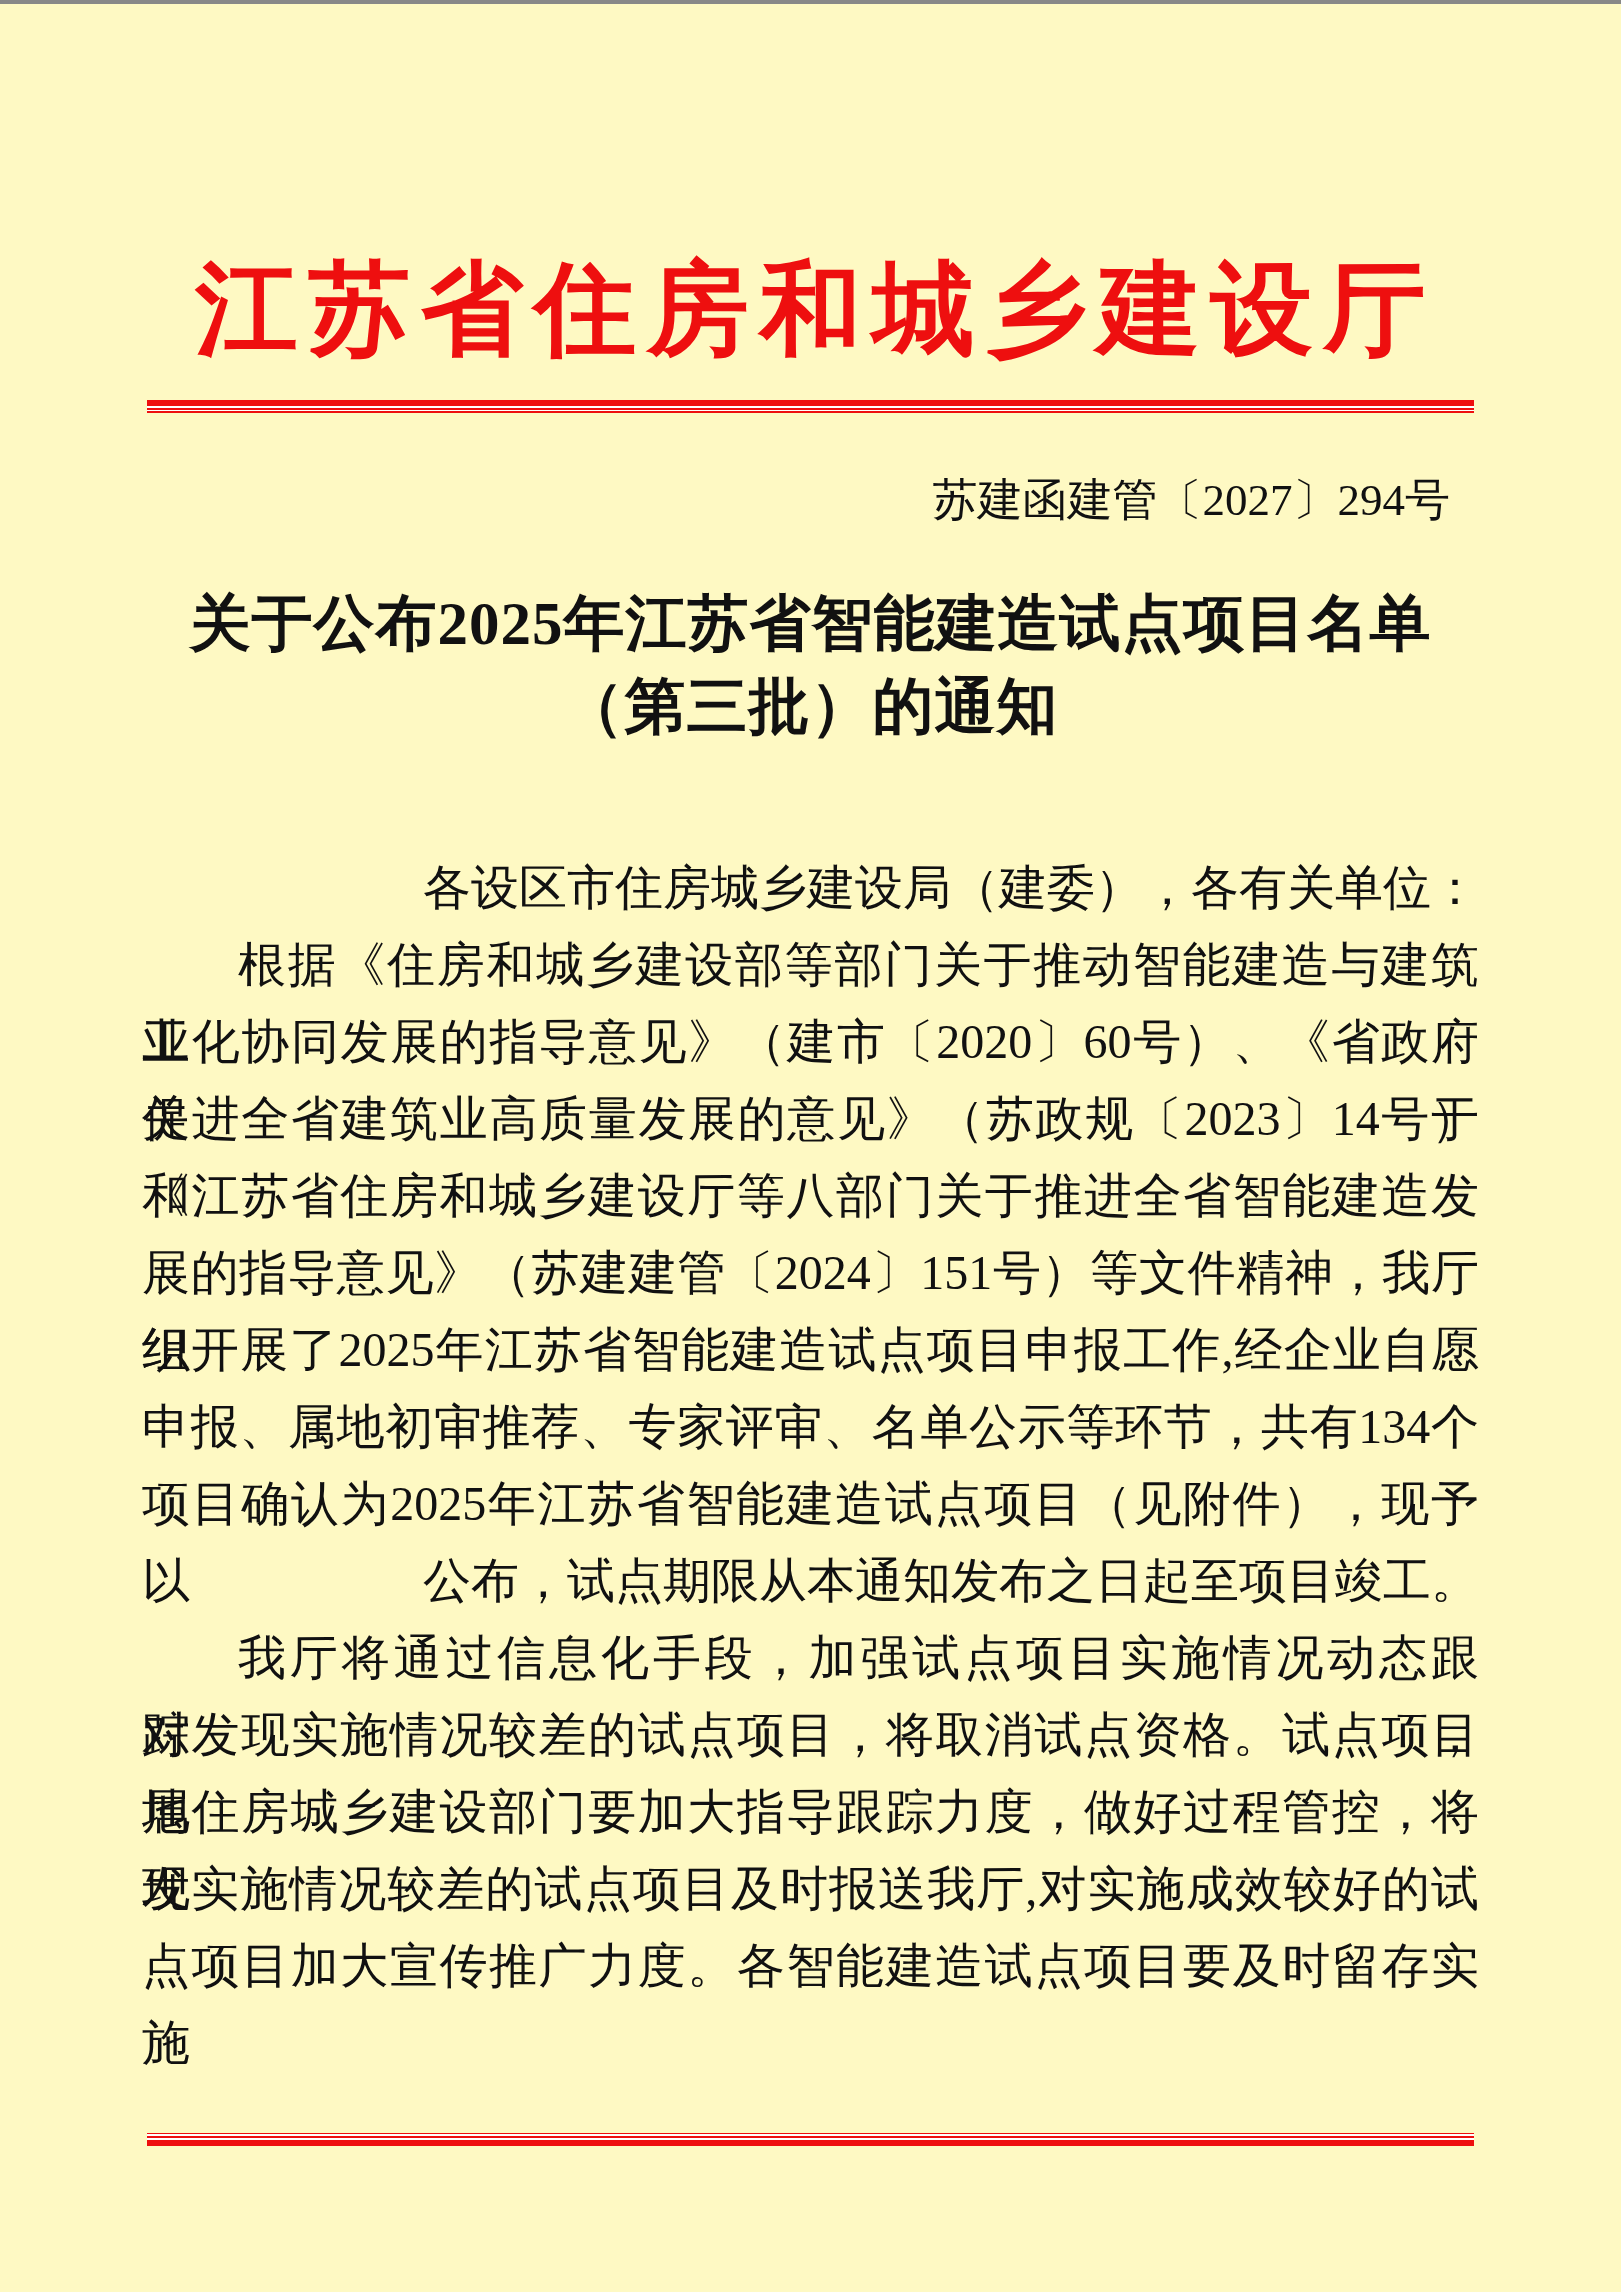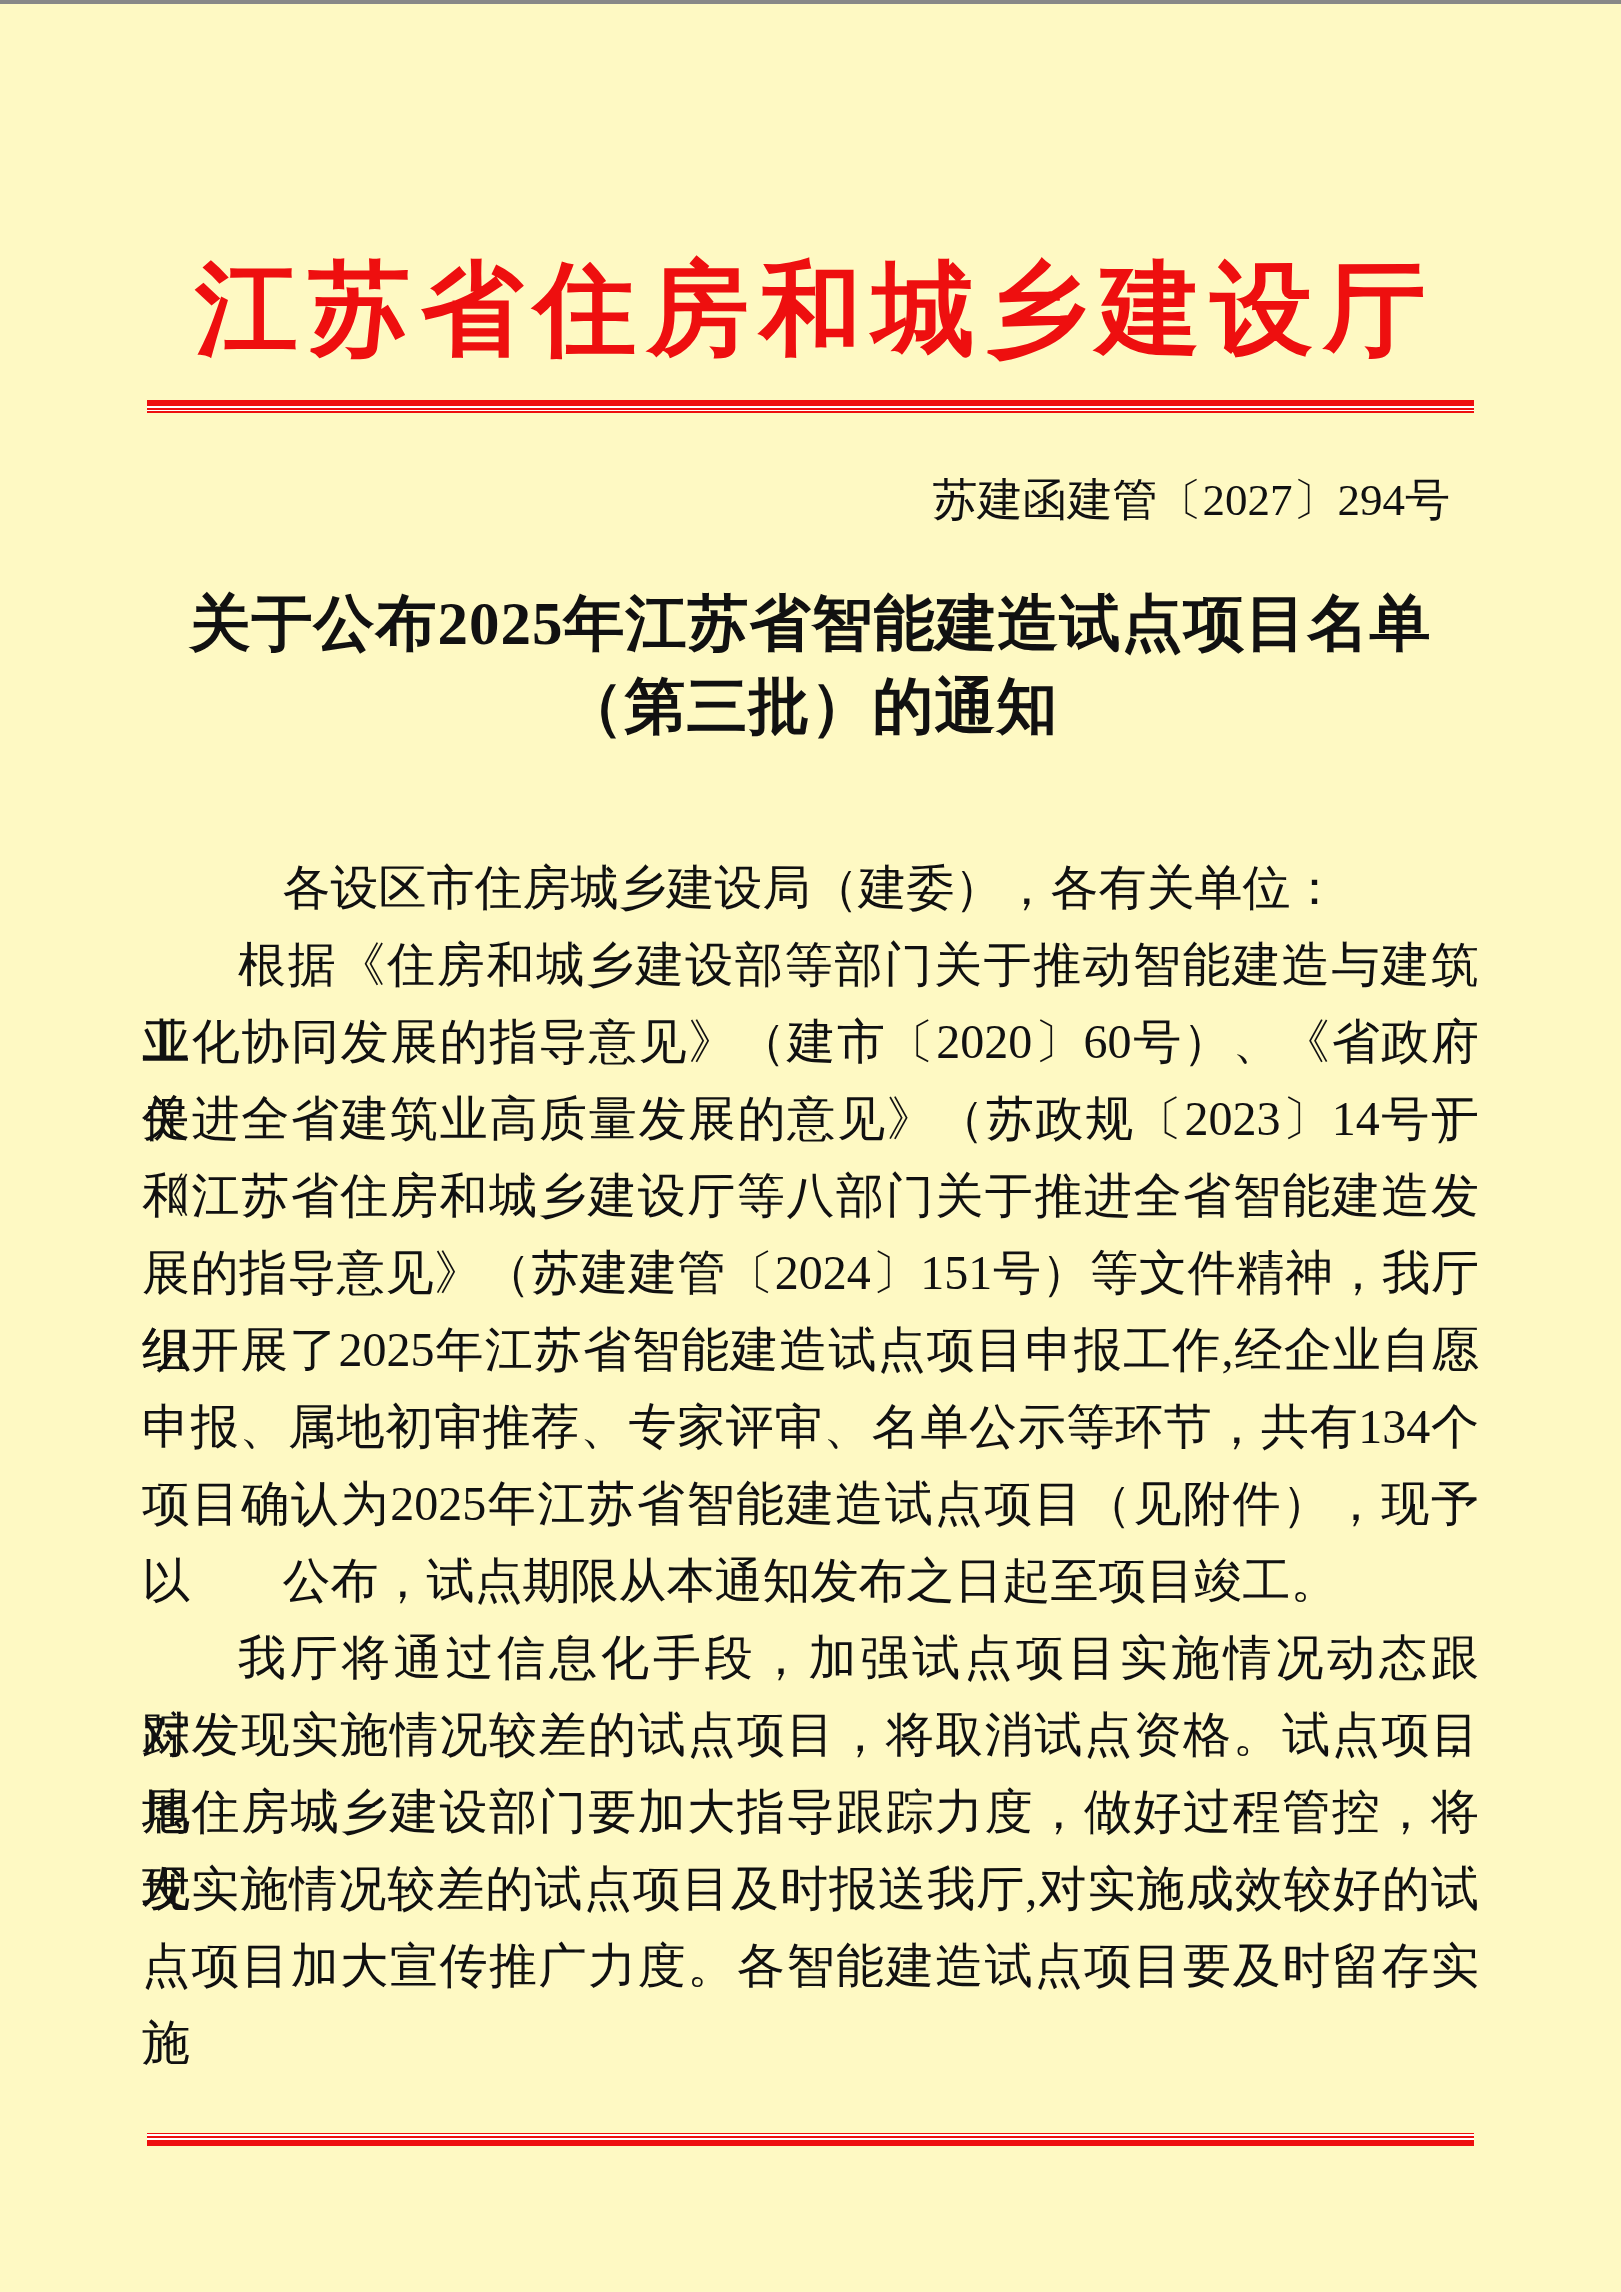--- a/index.html
+++ b/index.html
@@ -63,21 +63,21 @@
     letter-spacing:1px;
   }
   .body-text{
     position:absolute;top:845px;left:142px;width:1337px;
     font-size:48px;
   }
   .body-line{
     height:77px;
     line-height:77px;
     white-space:nowrap;
-    text-align:center;
+    text-align:right;
   }
   .body-line.justify{
     white-space:normal;
     text-align:justify;
     text-align-last:justify;
     text-justify:inter-ideograph;
   }
   .body-line.indent{
     text-indent:96px;
   }

